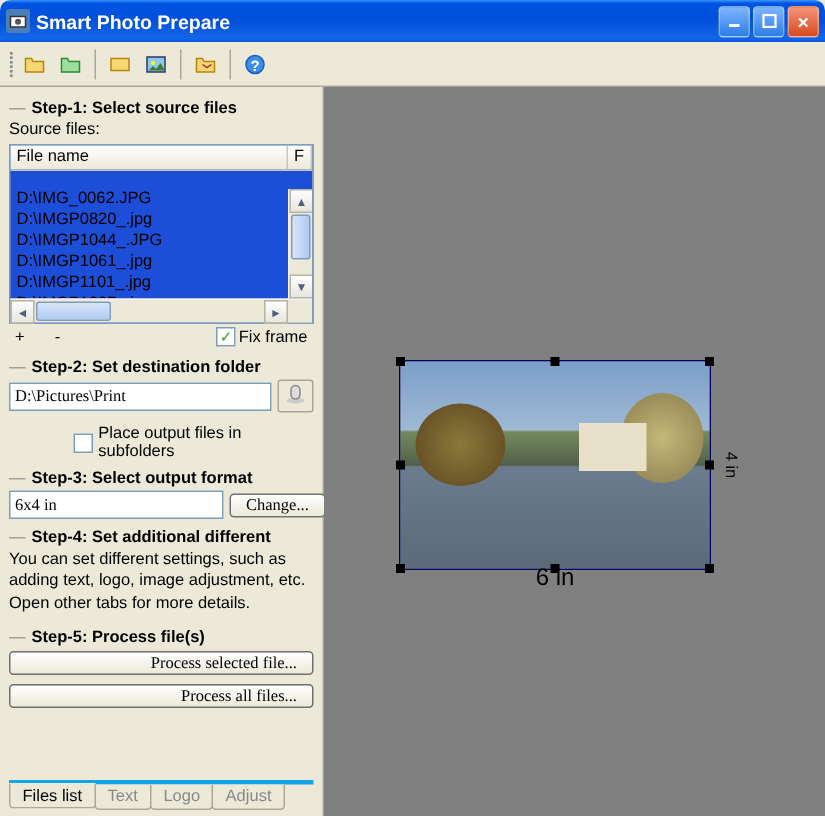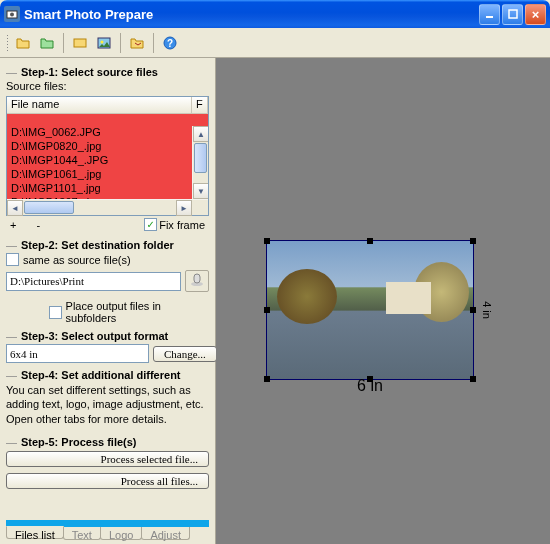--- a/index.html
+++ b/index.html
@@ -18,21 +18,21 @@
   .toolbar .sep { width:1px; height:20px; background:#aca899; margin: 0 2px;}
   
   .content { display: flex; height: 486px; }
   .sidebar { width: 216px; background: #ece9d8; border-right: 1px solid #aca899; padding: 4px 6px; display: flex; flex-direction: column; }
   .preview { flex: 1; background: #808080; position: relative; }
   
   .step-title { font-weight: bold; font-size: 11px; margin-top: 4px; display:flex; align-items:center; gap:4px;}
   .step-title::before { content:"—"; color:#888; font-weight:normal;}
   .label { font-size: 11px; margin: 2px 0; }
   
-  .filelist { border: 1px solid #7f9db9; background: #ef4444; height: 120px; margin-top:2px; position: relative; display:flex; flex-direction:column;}
+  .filelist { border: 1px solid #7f9db9; background: #1d4ed8; height: 120px; margin-top:2px; position: relative; display:flex; flex-direction:column;}
   .filelist-header { height: 17px; background: linear-gradient(to bottom, #fff, #ece9d8); border-bottom: 1px solid #cbc7b8; display: flex; font-size:11px; }
   .filelist-header .col { padding: 1px 4px; border-right: 1px solid #cbc7b8; }
   .filelist-body { flex:1; overflow:hidden; display:flex;margin-top:12px;}
   .filelist-rows { flex:1; overflow:hidden;}
   .filelist-row { padding: 0 4px; height: 14px; font-size:11px; white-space:nowrap;}
   .vscroll { width:16px; background:#ece9d8; border-left:1px solid #f4f3ee; display:flex; flex-direction:column;}
   .vscroll .arrow, .hscroll .arrow { height:16px; width:16px; background:linear-gradient(to bottom,#fefefe,#e7e5dd); border:1px solid #b8b4a3; display:flex; align-items:center; justify-content:center; font-size:8px; color:#4d6185;}
   .vscroll .thumb { flex:0 0 30px; background:linear-gradient(to right,#d7e5fb,#b0c9f0); border:1px solid #7f9db9; border-radius:2px; margin:1px;}
   .vscroll .track {flex:1;}
   .hscroll { height:16px; display:flex; background:#ece9d8; border-top:1px solid #f4f3ee;}
@@ -44,21 +44,21 @@
   .fixframe { display:flex; align-items:center; gap:2px; margin-left:auto; margin-right:4px;}
   .chk { width:13px; height:13px; border:1px solid #7f9db9; background:white; display:inline-flex; align-items:center; justify-content:center; font-size:10px; color:#21a121;}
   
   .row { display:flex; align-items:center; gap:4px; margin:2px 0;}
   .textinput { flex:1; border:1px solid #7f9db9; background:white; height:19px; padding:3px 3px; font-size:11px; font-family:Tahoma;}
   .btn { background:linear-gradient(to bottom,#fff,#ece9d8); border:1px solid #707070; border-radius:3px; height:16px; padding:0 10px; font-size:11px; font-family:Tahoma;text-align:right;}
   .iconbtn { width:24px; height:22px; border:1px solid #aca899; background:#ece9d8; display:flex; align-items:center; justify-content:center; border-radius:2px;}
   .note { font-size:11px; margin:2px 0 6px 0; line-height:1.3;}
   .btn-wide { width:100%; margin:3px 0;}
   
-  .tabs-bottom { display:flex; height:20px; border-top:7px solid #0ea5e9; margin-top:auto; padding-top:0;}
+  .tabs-bottom { display:flex; height:20px; border-top:3px solid #0ea5e9; margin-top:auto; padding-top:0;}
   .tab { padding:2px 8px 0 8px; font-size:11px; border:1px solid #aca899; border-top:none; border-radius:0 0 3px 3px; background:#ece9d8; margin-right:-1px; position:relative;}
   .tab.active { background:#ece9d8; border-top:1px solid #ece9d8; top:-1px; color:#000;}
   .tab.inactive { color:#888;}
   
   .crop-frame { position:absolute; left:50px; top:182px; width:208px; height:140px; border:1px solid #000066;}
   .crop-frame .img { width:100%; height:100%; background:linear-gradient(to bottom, #7a9fc8 0%, #9fb9d4 33%, #748a5e 34%, #52604a 50%, #6b7c8e 51%, #5a6a78 100%); position:relative; overflow:hidden;}
   .crop-frame .building { position:absolute; left:58%; top:30%; width:45px; height:32px; background:#e8e0c8;}
   .crop-frame .tree1 {position:absolute; left:5%; top:20%; width:60px; height:55px; background:radial-gradient(circle,#8a7a3a,#6a5428 70%); border-radius:50%;}
   .crop-frame .tree2 {position:absolute; right:2%; top:15%; width:55px; height:60px; background:radial-gradient(circle,#c4b878,#9a8d5a 70%); border-radius:50%;}
   .handle { position:absolute; width:6px; height:6px; background:#000; }
@@ -172,24 +172,20 @@
       <span>+</span>
       <span>-</span>
       <label class="fixframe">
         <span class="chk">✓</span>
         <span>Fix frame</span>
       </label>
     </div>
 
     <div class="step-title">Step-2: Set destination folder</div>
     <div class="row">
-      <span class="chk"></span>
-      <span>same as source file(s)</span>
-    </div>
-    <div class="row">
       <input class="textinput" value="D:\Pictures\Print" style="">
       <div class="iconbtn">
           <svg width="16" height="16">
             <ellipse cx="8" cy="11" rx="6" ry="2" fill="#ccc"></ellipse>
             <path d="M5 4a3 3 0 016 0v3a3 3 0 01-6 0z" fill="#ddd" stroke="#888"></path>
           </svg>
         </div>
     </div>
     <div class="row" style="margin-top:6px;padding-left:43px;">
       <span class="chk"></span>

